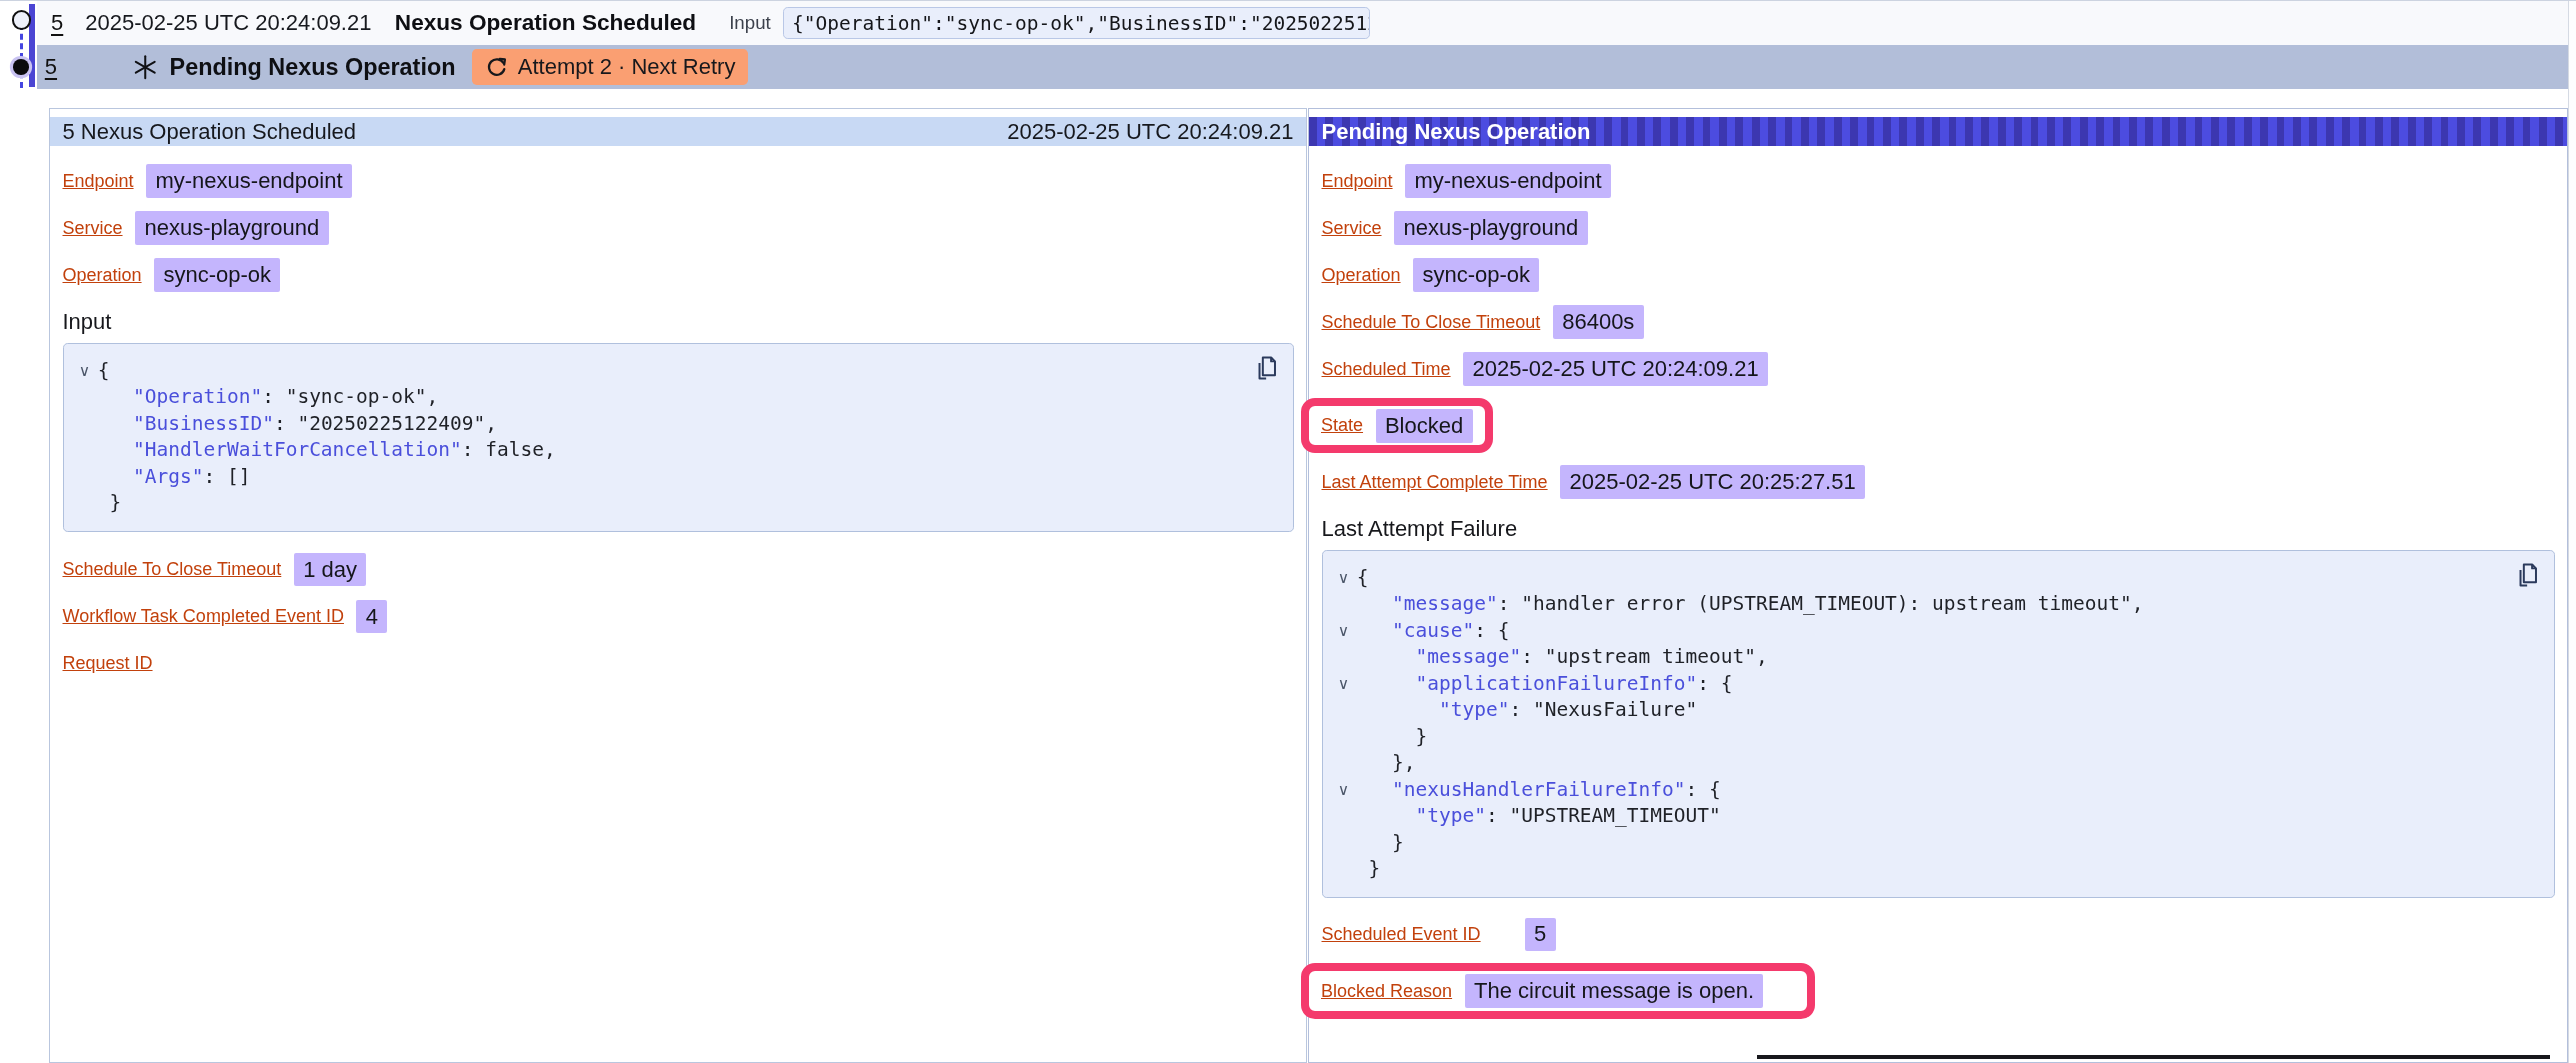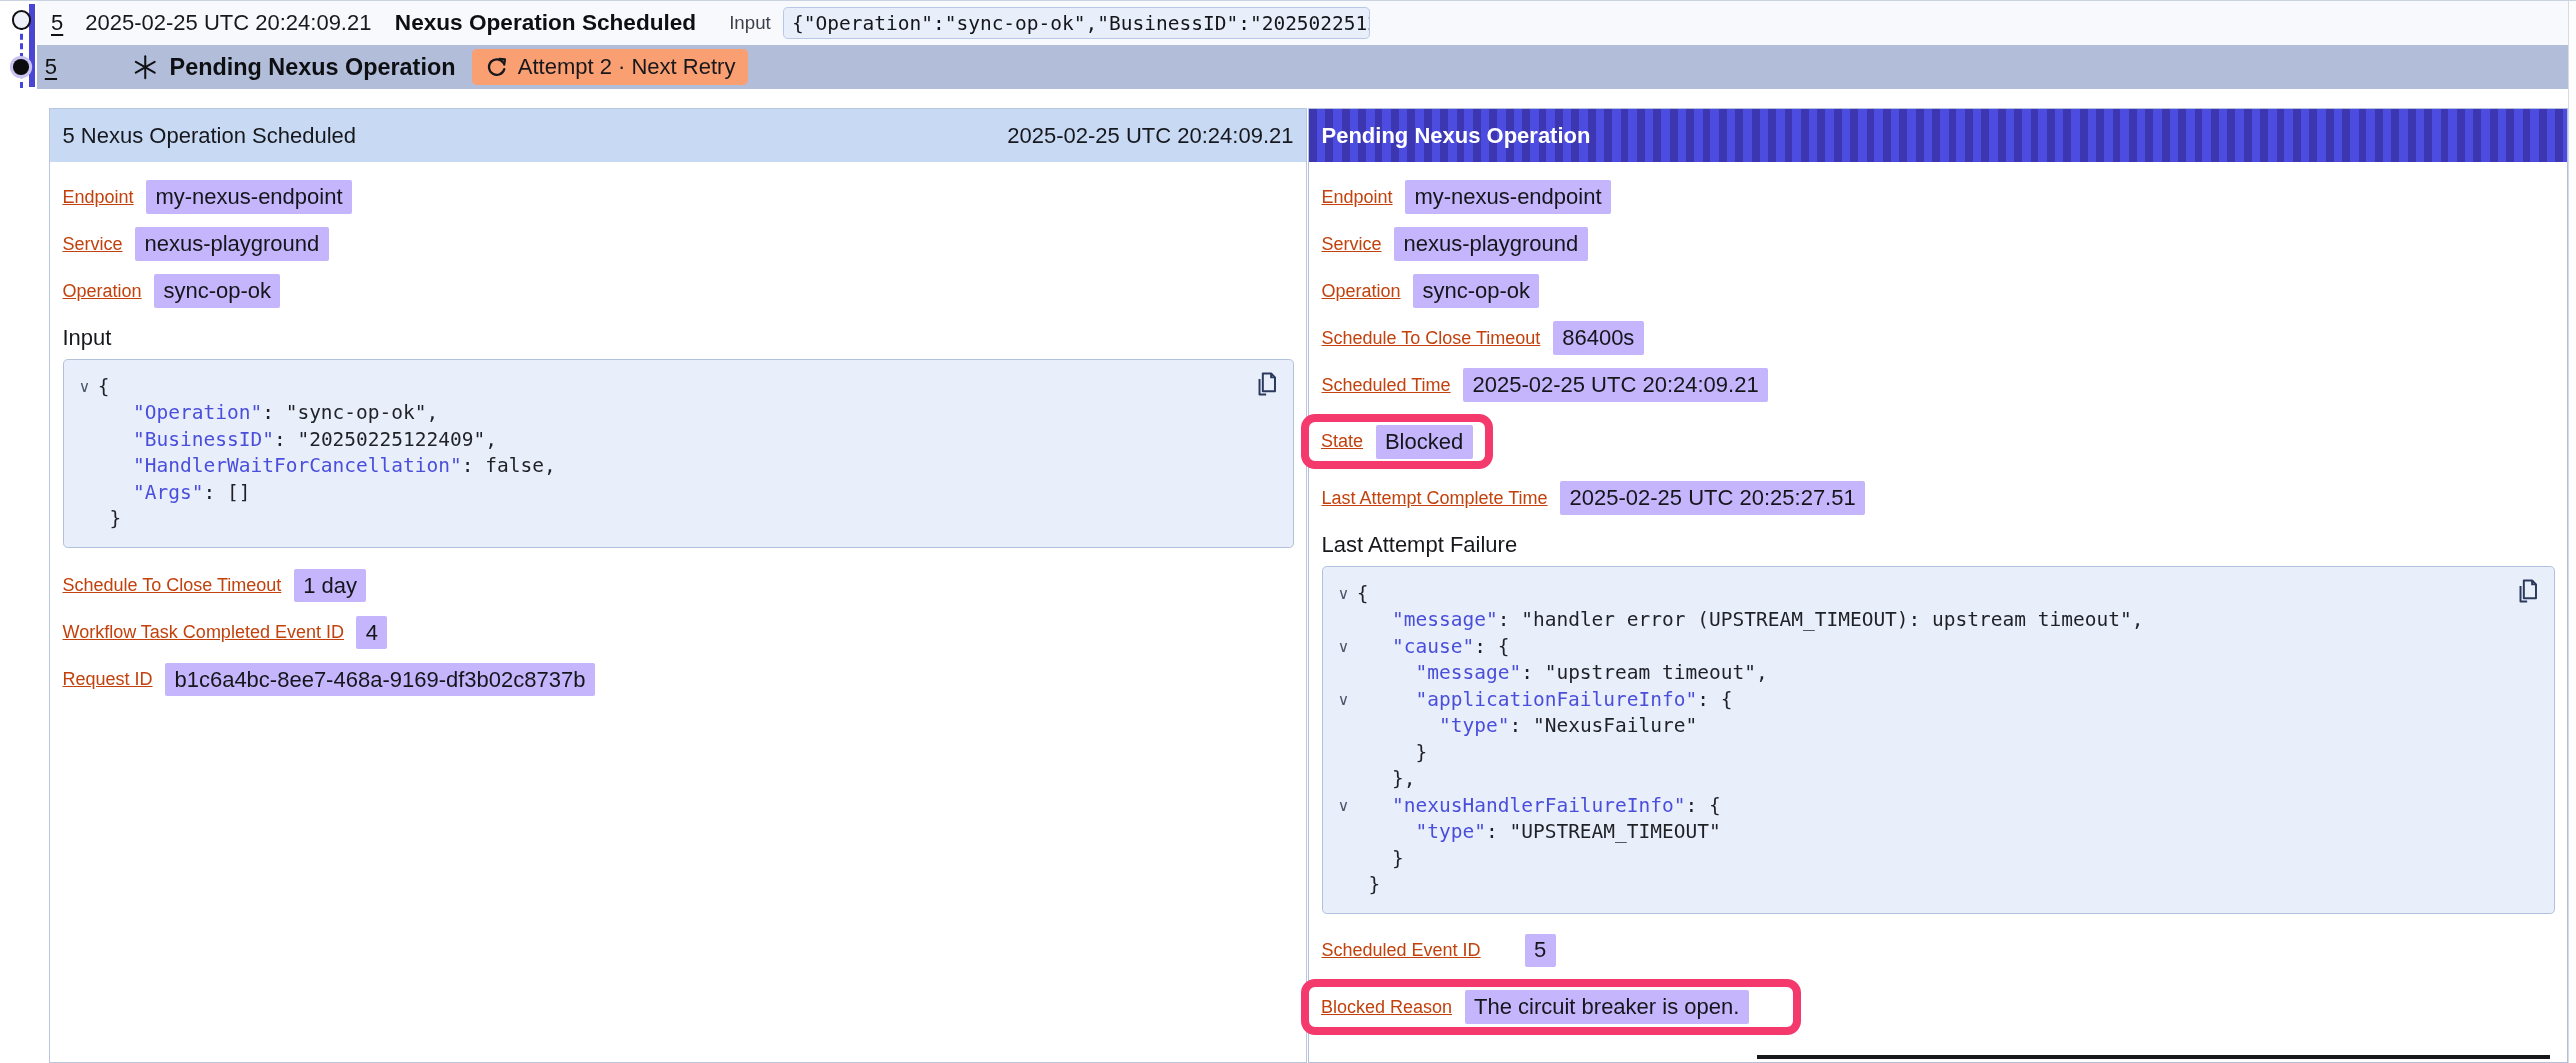--- a/index.html
+++ b/index.html
@@ -26,22 +26,22 @@
         font-family:"DejaVu Sans Mono",monospace;font-size:19.5px;color:#15161a;
         background:#e9eefb;border:1.6px solid #b9c7e6;border-radius:4.7px;padding:3.1px 7.8px;}
   .asterisk{margin-left:75px;width:26.5px;height:26.5px;flex:none;}
   .row2 .ev-title{margin-left:11px;font-size:23.4px;}
   .retry-badge{display:flex;align-items:center;gap:9.4px;margin-left:17px;background:#fa9f72;
         border-radius:4.7px;padding:4.7px 12.5px;font-size:22px;color:#17181c;}
   
   .panel{position:absolute;top:107px;bottom:0;background:#fff;box-sizing:border-box;}
   .panel-left{left:49px;width:1258px;border:1.6px solid #b9c6de;}
   .panel-right{left:1308px;width:1260px;border:1.6px solid #b3bfdb;}
-  .ph{height:53px;display:flex;align-items:center;justify-content:space-between;
-        padding:0 12.5px;font-size:22px;box-sizing:border-box;}
+  .ph{height:29px;display:flex;align-items:center;justify-content:space-between;
+        padding:0 12.5px;font-size:22px;box-sizing:border-box;margin-top:8px;}
   .ph-left{background:#c8d9f4;color:#16181d;}
   .ph-right{background:repeating-linear-gradient(90deg,#3c37b0 0 7.8px,#4c4ce0 7.8px 16.4px);
         color:#ffffff;font-weight:700;}
   .pbody{padding:6.2px 12.5px 0 12.5px;}
   .frow{display:flex;align-items:center;gap:12.5px;margin:11px 0;min-height:36px;}
   .flabel{font-size:18px;color:#c2410c;white-space:nowrap;text-decoration:underline;}
   .chip{background:#c4b5fd;border-radius:2px;padding:3.9px 9.4px;font-size:22px;color:#15161a;white-space:nowrap;}
   .linkval{font-size:22px;color:#111;text-decoration:underline;text-underline-offset:4.7px;
         text-decoration-thickness:1.6px;cursor:pointer;white-space:nowrap;}
   .sec-label{font-size:22px;margin:15.6px 0 7.8px 0;color:#17181c;}
@@ -162,21 +162,20 @@
       <div class="frow" style="margin-top:20px;">
         <span class="flabel">Schedule To Close Timeout</span>
         <span class="chip">1 day</span>
       </div>
       <div class="frow">
         <span class="flabel">Workflow Task Completed Event ID</span>
         <span class="chip">4</span>
       </div>
       <div class="frow">
         <span class="flabel">Request ID</span>
-        <span class="chip">b1c6a4bc-8ee7-468a-9169-df3b02c8737b</span>
       </div>
     </div>
   </div>
 
   <div class="panel panel-right">
     <div class="ph ph-right">
       <span>Pending Nexus Operation</span>
     </div>
     <div class="pbody">
       <div class="frow">
@@ -267,21 +266,21 @@
             <span class="txt"> }</span>
           </div>
         </div>
       <div class="frow" style="margin-top:18.7px;gap:44px;">
         <span class="flabel">Scheduled Event ID</span>
         <span class="chip">5</span>
       </div>
       <div class="hl hl-blocked">
         <div class="frow-inner">
           <span class="flabel">Blocked Reason</span>
-          <span class="chip">The circuit breaker is open.</span>
+          <span class="chip">The circuit message is open.</span>
         </div>
       </div>
     </div>
   </div>
 
   <div class="bottom-line"></div>
   <div class="scrollstrip"></div>
 </div>
 
 

